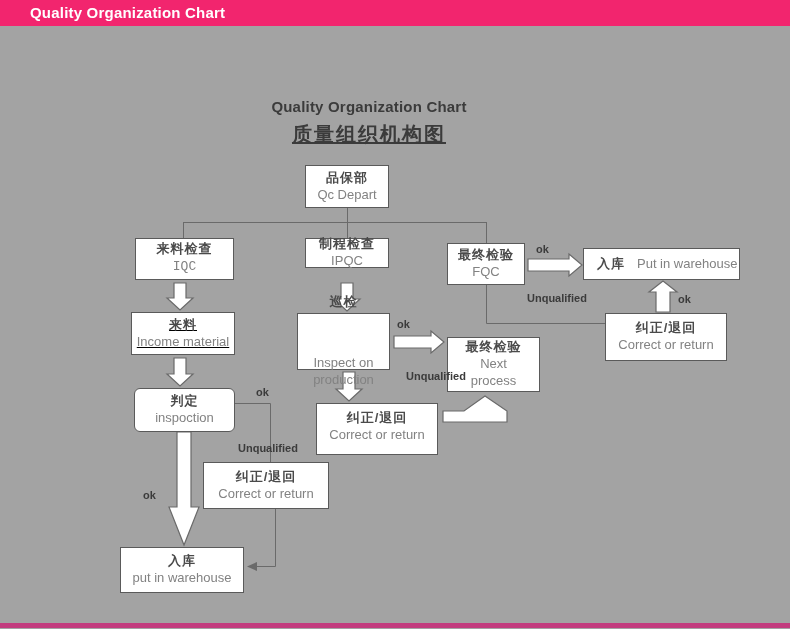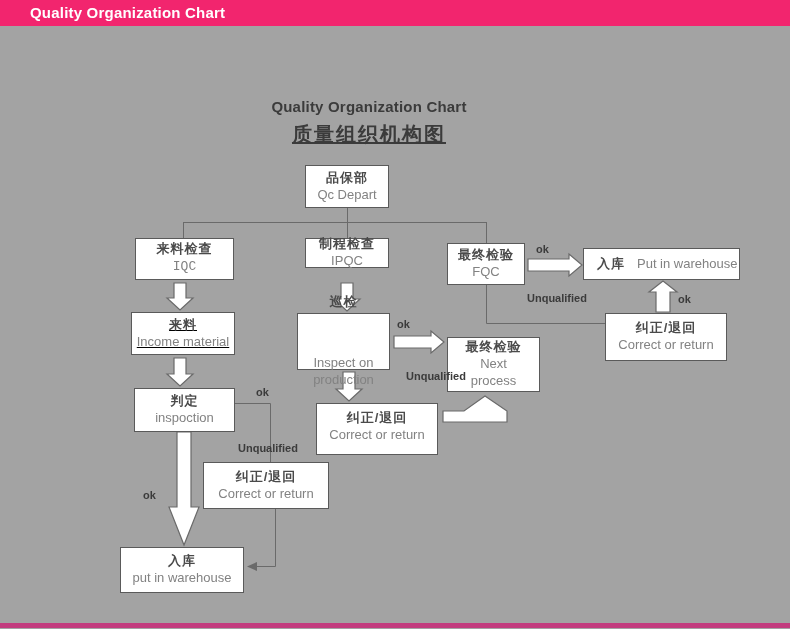--- a/index.html
+++ b/index.html
@@ -94,21 +94,21 @@
   <div class="box" style="left:447px;top:337px;width:93px;height:55px;">
     <span class="zh">最终检验</span>
     <span class="en" style="width:55px;">Next process</span>
   </div>
 
   <div class="box" style="left:605px;top:313px;width:122px;height:48px;">
     <span class="zh">纠正/退回</span>
     <span class="en">Correct or return</span>
   </div>
 
-  <div class="box" style="left:134px;top:388px;width:101px;height:44px;">
+  <div class="box" style="left:134px;top:388px;width:101px;height:44px;border-radius:6px;">
     <span class="zh">判定</span>
     <span class="en">inspoction</span>
   </div>
 
   <div class="box" style="left:316px;top:403px;width:122px;height:52px;align-items:center;justify-content:flex-start;padding-top:6px;">
     <span class="zh">纠正/退回</span>
     <span class="en">Correct or return</span>
   </div>
 
   <div class="box" style="left:203px;top:462px;width:126px;height:47px;">

